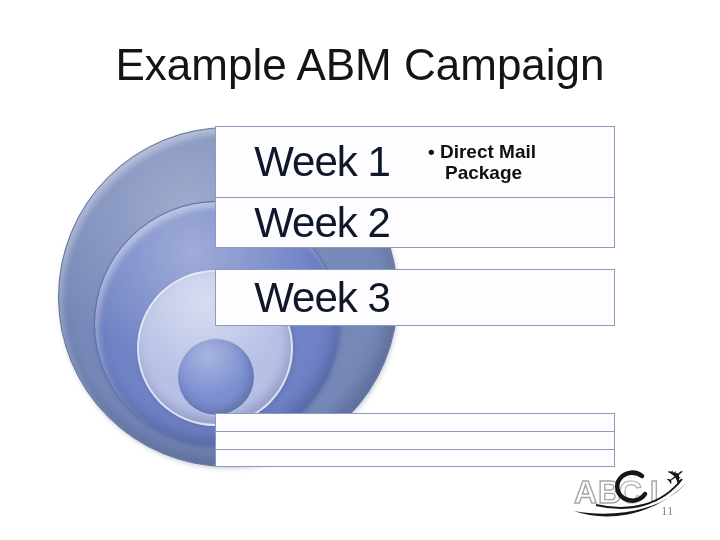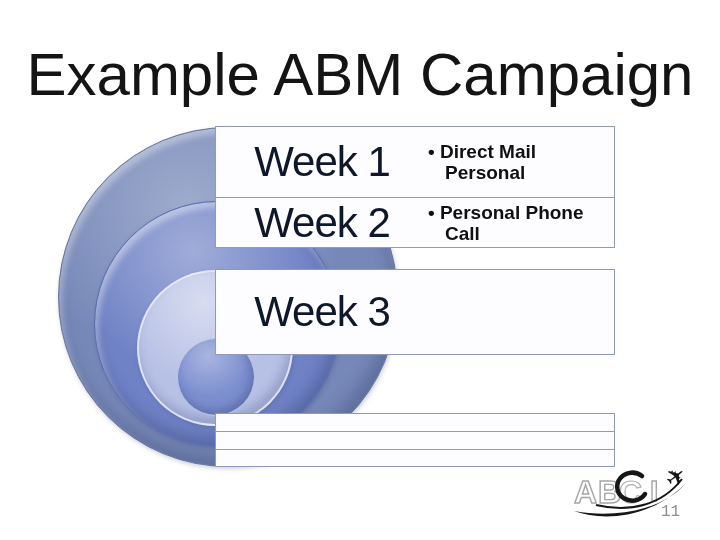--- a/index.html
+++ b/index.html
@@ -7,21 +7,21 @@
     width:720px;height:540px;position:relative;overflow:hidden;
     background:#ffffff;
     font-family:"Liberation Sans", sans-serif;
   }
   .slide{position:absolute;inset:0;}
 
   
   .title{
     position:absolute;left:0;top:40px;width:720px;
     text-align:center;
-    font-size:60px;line-height:1.15;letter-spacing:0px;
+    font-size:44px;line-height:1.15;letter-spacing:0px;
     color:var(--title-color,#141414);
   }
 
   
   .circle{position:absolute;border-radius:50%;box-sizing:border-box;}
   .circle-outer{
     left:58px;top:127px;width:340px;height:340px;
     background:
       radial-gradient(circle at 38% 24%, rgba(255,255,255,.30), rgba(255,255,255,0) 48%),
       var(--circle-outer,#7688b8);
@@ -55,21 +55,21 @@
 
   
   .row{
     position:absolute;left:215px;width:400px;box-sizing:border-box;
     background:var(--row-fill,#fdfdff);
     border:1px solid var(--table-border,#8e99bd);
     display:flex;align-items:stretch;
   }
   .row-1{top:126px;height:72px;}
   .row-2{top:197px;height:51px;}
-  .row-3{top:269px;height:86px;}
+  .row-3{top:269px;height:57px;}
   .row-4{top:341px;height:73px;}
   .row-empty-1{top:413px;height:19px;}
   .row-empty-2{top:431px;height:19px;}
   .row-empty-3{top:449px;height:18px;}
   .week-cell{
     width:212px;display:flex;align-items:center;justify-content:center;
     font-size:42px;color:#0f172a;letter-spacing:-1px;
   }
   .bullets{
     flex:1;display:flex;flex-direction:column;justify-content:center;
@@ -80,52 +80,47 @@
     font-size:19px;font-weight:600;line-height:21px;color:#101010;
     padding-left:17px;text-indent:-17px;margin:3px 0;
     max-width:168px;
   }
   .bullets li::before{content:"• ";}
 
   
   .logo{position:absolute;left:570px;top:461px;width:124px;height:62px;}
   .page-number{
     position:absolute;left:661px;top:503px;width:30px;
-    font-family:Liberation Mono, monospace;
-    font-size:16px;color:var(--page-number-color,#8c8c8c);
+    font-family:Liberation Serif, serif;
+    font-size:13px;color:var(--page-number-color,#8c8c8c);
   }
 </style>
 </head>
 <body style="--title-color: #141414; --circle-outer: #7688b8; --circle-outer-edge: #64759e; --circle-second: #6f82c5; --circle-second-edge: #5d6fb3; --circle-third: #b7c0e5; --circle-inner: #7b8ecf; --table-border: #8e99bd; --row-fill: #fdfdff; --page-number-color: #8c8c8c;">
 
 <div class="slide">
 
   <div class="title">Example ABM Campaign</div>
 
   <div class="circle circle-outer"></div>
   <div class="circle circle-second"></div>
   <div class="circle circle-third"></div>
   <div class="circle circle-inner"></div>
 
   <div class="row row-1">
     <div class="week-cell">Week 1</div>
     <div class="bullets">
       <ul>
-        <li>Direct Mail Personal</li>
+        <li>Direct Mail Package</li>
       </ul>
     </div>
   </div>
 
   <div class="row row-2">
     <div class="week-cell">Week 2</div>
-    <div class="bullets">
-      <ul>
-        <li>Personal Phone Call</li>
-      </ul>
-    </div>
   </div>
 
   <div class="row row-3">
     <div class="week-cell">Week 3</div>
   </div>
 
 
   <div class="row row-empty-1"></div>
   <div class="row row-empty-2"></div>
   <div class="row row-empty-3"></div>

